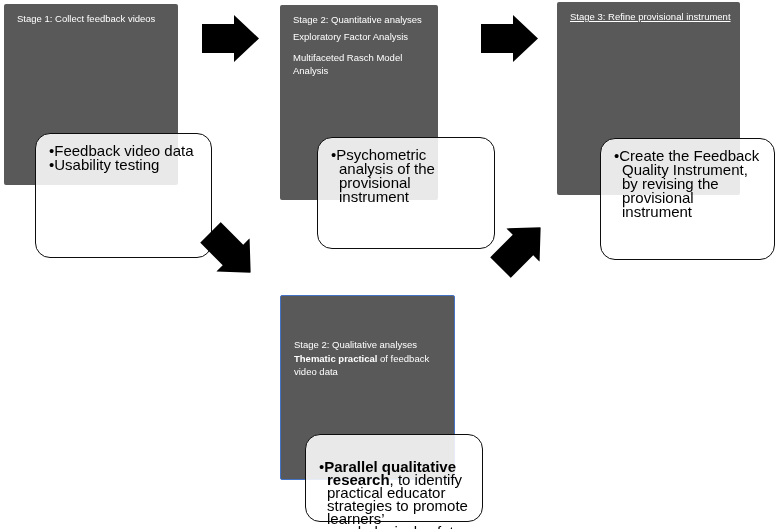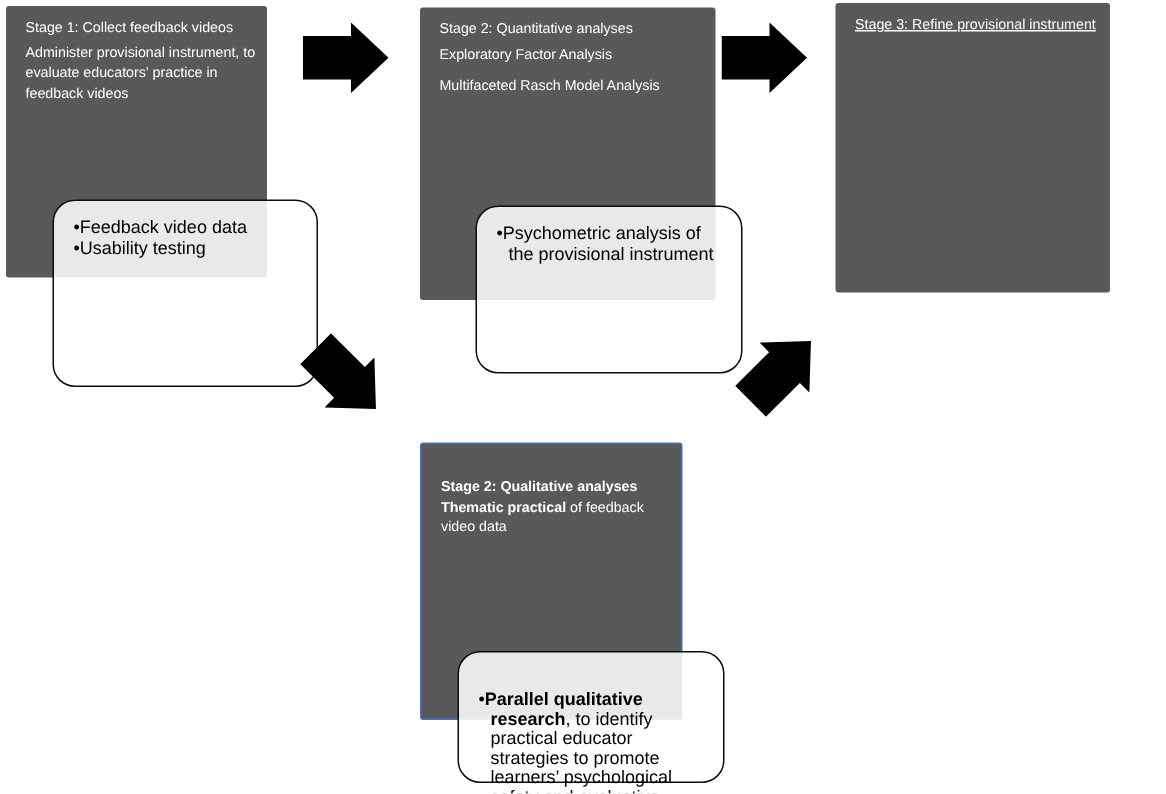--- a/index.html
+++ b/index.html
@@ -18,63 +18,62 @@
     border-radius: 2px;
     padding: 8px 6px 0 13px;
     font-size: 9.5px;
     line-height: 13.5px;
     box-sizing: border-box;
     z-index: 2;
   }
   .dark-box .box-title { margin: 0 0 3px 0; white-space: nowrap; }
   .dark-box .para { margin: 0 0 7.5px 0; }
   .blue-outline { border: 1.6px solid var(--qual-outline, #4472c4); }
-  .bold-title .box-title { font-weight: bold; margin-bottom: 0; }
+  .bold-title .box-title { font-weight: normal; margin-bottom: 0; margin-top: 20px; }
   .bold-lead { font-weight: bold; }
   .white-box {
     position: absolute;
     background: rgba(255, 255, 255, 0.87);
     border: 1.6px solid var(--detail-border, #0d0d0d);
     border-radius: 15px;
     padding: 10px 10px 0 13px;
-    font-size: 12px;
+    font-size: 15px;
     line-height: 14px;
     color: #000000;
     box-sizing: border-box;
     z-index: 3;
   }
   ul.bullets { margin: 0; padding: 0; list-style: none; }
   ul.bullets li { padding-left: 8px; text-indent: -8px; }
   ul.bullets li::before { content: "\2022 "; }
   .arrow { position: absolute; z-index: 4; }
   .arrow svg { display: block; }
   .arrow polygon { fill: var(--arrow-fill, #000000); }
 
   #s1  { left: 4px;   top: 4px;   width: 174px; height: 181px; }
   #w1  { left: 35px;  top: 133px; width: 177px; height: 125px; }
-  #s2  { left: 280px; top: 5px;   width: 197px; height: 195px; }
+  #s2  { left: 280px; top: 5px;   width: 158px; height: 195px; }
   #w2  { left: 317px; top: 137px; width: 178px; height: 112px; }
   #s3  { left: 557px; top: 2px;   width: 183px; height: 193px; text-decoration: underline; }
   #w3  { left: 600px; top: 138px; width: 175px; height: 122px; }
   #s2q { left: 280px; top: 295px; width: 175px; height: 185px; padding-top: 22px; }
   #w2q { left: 305px; top: 434px; width: 178px; height: 88px;  padding-top: 25px; line-height: 13px; }
 
   #a1 { left: 202px; top: 15px; }
   #a2 { left: 481px; top: 15px; }
   #a3 { left: 202px; top: 229px; transform: rotate(45deg); }
   #a4 { left: 492px; top: 224px; transform: rotate(-45deg); }
 </style>
 </head>
 <body>
 
 <div class="canvas">
 
   <div class="dark-box" id="s1">
     <div class="box-title">Stage 1: Collect feedback videos</div>
-    <div class="para">Administer provisional instrument, to evaluate educators' practice in feedback videos</div>
   </div>
   <div class="white-box" id="w1">
     <ul class="bullets">
       <li>Feedback video data</li>
       <li>Usability testing</li>
     </ul>
   </div>
 
   <div class="dark-box" id="s2">
     <div class="box-title">Stage 2: Quantitative analyses</div>
@@ -82,20 +81,25 @@
     <div class="para">Multifaceted Rasch Model Analysis</div>
   </div>
   <div class="white-box" id="w2">
     <ul class="bullets">
       <li>Psychometric analysis of the provisional instrument</li>
     </ul>
   </div>
 
   <div class="dark-box" id="s3">
     <div class="box-title">Stage 3: Refine provisional instrument</div>
+  </div>
+  <div class="white-box" id="w3">
+    <ul class="bullets">
+      <li>Create the Feedback Quality Instrument, by revising the provisional instrument</li>
+    </ul>
   </div>
 
   <div class="dark-box blue-outline bold-title" id="s2q">
     <div class="box-title">Stage 2: Qualitative analyses</div>
     <div class="para"><span class="bold-lead">Thematic practical</span><span> of feedback video data</span></div>
   </div>
   <div class="white-box" id="w2q">
     <ul class="bullets">
       <li><span class="bold-lead">Parallel qualitative research</span><span>, to identify practical educator strategies to promote learners’ psychological safety and evaluative judgement</span></li>
     </ul>

